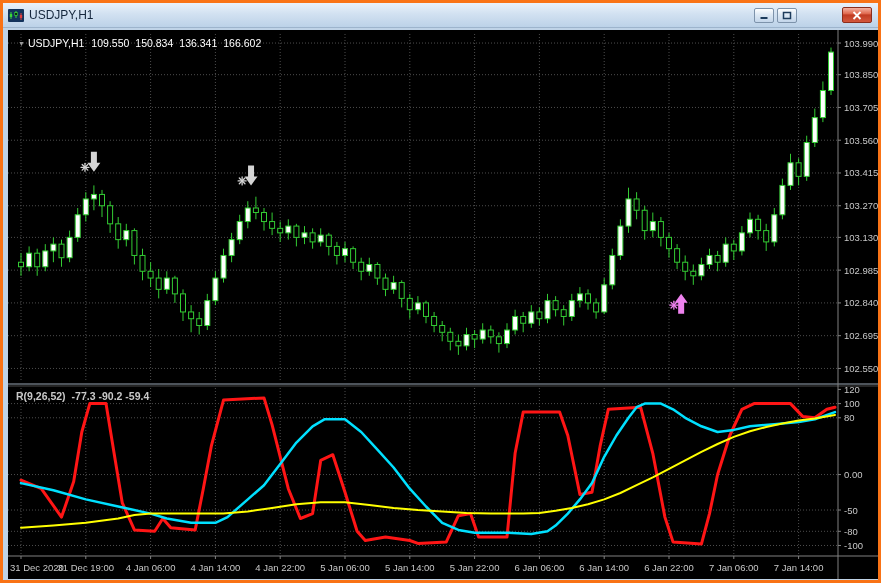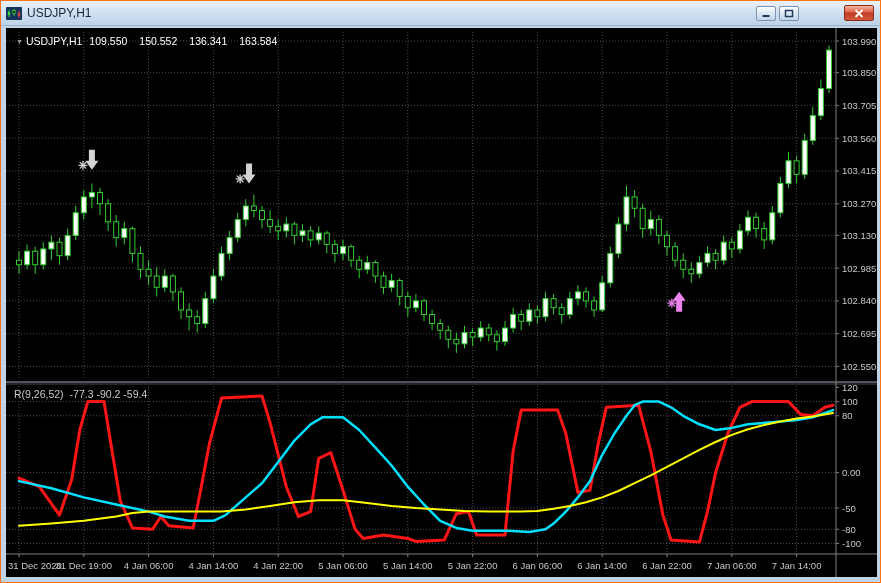--- a/index.html
+++ b/index.html
@@ -1,35 +1,35 @@
 <!DOCTYPE html>
 <html><head>
 <meta charset="utf-8">
 <style>
   html,body{margin:0;padding:0;background:#ffffff;font-family:"Liberation Sans",sans-serif;}
-  .window{position:relative;width:881px;height:583px;background:#bfd3e7;border:1px solid #f97316;box-sizing:border-box;overflow:hidden;}
+  .window{position:relative;width:881px;height:583px;background:#bfd3e7;border:3px solid #f97316;box-sizing:border-box;overflow:hidden;}
   .titlebar{height:24px;display:flex;align-items:center;padding:0 6px 0 5px;
     background:linear-gradient(#eaf2fb,#d2e1f1 45%,#bcd2e8);border-bottom:1px solid #9db4cc;}
   .app-icon{display:flex;align-items:center;}
   .title{font-size:12px;color:#14263c;margin-left:5px;white-space:nowrap;}
   .win-buttons{margin-left:auto;display:flex;align-items:center;gap:3px;}
   .wbtn{width:20px;height:15px;padding:0;display:flex;align-items:center;justify-content:center;
     border:1px solid #7d93ab;border-radius:2px;cursor:pointer;
     background:linear-gradient(#fdfeff,#dce8f4 45%,#c3d6ea);}
   .wbtn.close{width:30px;height:16px;margin-left:42px;border:1px solid #8c2d1c;
     background:linear-gradient(#f5b2a2,#e06a50 40%,#c13b22 50%,#d2573c);}
   .chart-panel{position:absolute;left:5px;top:27px;width:871px;height:549px;background:#000;}
   #chart-svg{display:block;}
   #chart-svg text{font-family:"Liberation Sans",sans-serif;}
   .quote-line{position:absolute;left:10px;top:7px;color:#ffffff;font-size:10.5px;white-space:nowrap;}
   .quote-line .qmark{color:#9a9a9a;font-size:7px;margin-right:3px;vertical-align:1px;}
   .quote-line .qsym{margin-right:7px;}
-  .quote-line .qv{margin-right:12px;}
+  .quote-line .qv{margin-right:6px;}
   .indicator-label{position:absolute;left:8px;top:360px;color:#c9c9c9;font-size:10.5px;white-space:nowrap;}
-  .indicator-label span{margin-right:6px;}
+  .indicator-label span{margin-right:6px;font-weight:bold;}
 </style>
 </head>
 <body>
 
 <div class="window">
   <div class="titlebar">
     <span class="app-icon">
       <svg width="16" height="13" viewBox="0 0 16 13">
         <rect width="16" height="13" rx="1" fill="#13335c"></rect>
         <line x1="3" y1="3" x2="3" y2="10" stroke="#39d839" stroke-width="1"></line>
@@ -408,19 +408,19 @@
           <text x="836" y="504.79914529914527" fill="#c8c8c8" font-size="9.5">-80</text>
           <line x1="830" y1="515.4871794871794" x2="833" y2="515.4871794871794" stroke="#808080"></line>
           <text x="836" y="518.9871794871794" fill="#c8c8c8" font-size="9.5">-100</text>
         </g>
         <g>
           <line x1="830" y1="0" x2="830" y2="549" stroke="#808080"></line>
           <line x1="0" y1="526" x2="871" y2="526" stroke="#808080"></line>
         </g>
       </svg>
     <div class="quote-line">
-      <span class="qmark">▼</span><span class="qsym">USDJPY,H1</span><span class="qv">109.550</span><span class="qv">150.552</span><span class="qv">136.341</span><span class="qv">163.584</span>
+      <span class="qmark">▼</span><span class="qsym">USDJPY,H1</span><span class="qv">109.550</span><span class="qv">150.834</span><span class="qv">136.341</span><span class="qv">166.602</span>
     </div>
     <div class="indicator-label">
       <span>R(9,26,52)</span><span>-77.3 -90.2 -59.4</span>
     </div>
   </div>
 </div>
 
 </body></html>

